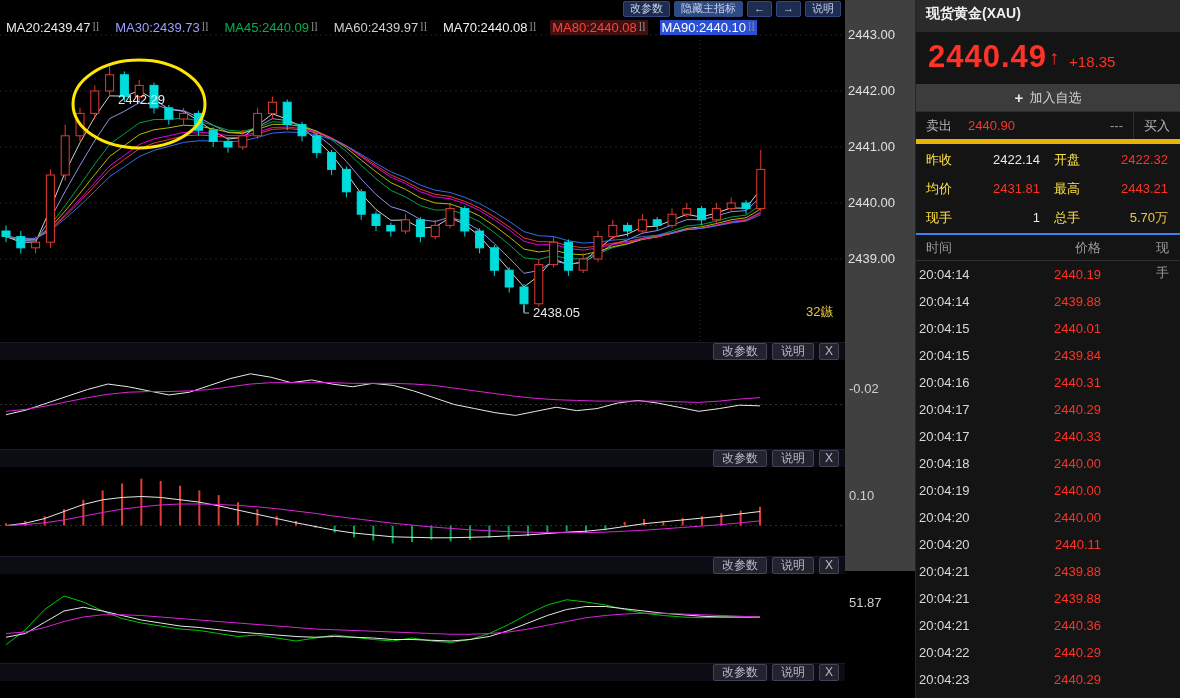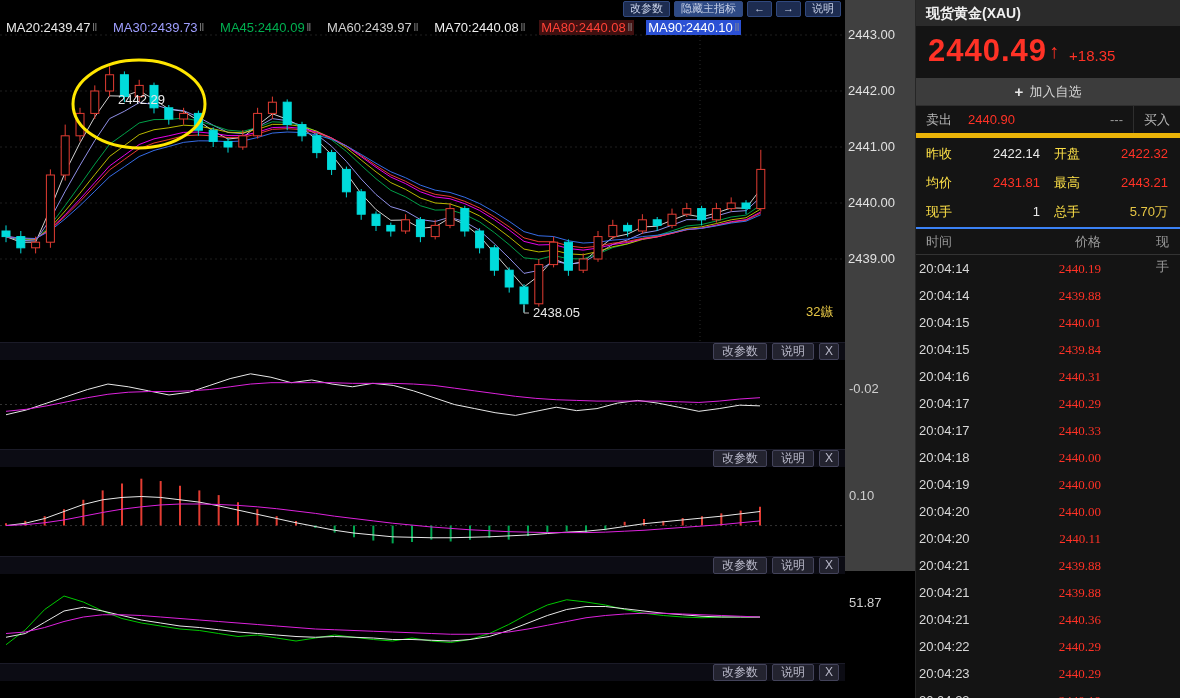--- a/index.html
+++ b/index.html
@@ -6,37 +6,37 @@
   .app{position:relative;width:1180px;height:698px;background:#000;overflow:hidden;
        font-family:"Liberation Sans","DejaVu Sans",sans-serif;}
   
   .chart-column{position:absolute;left:0;top:0;width:845px;height:698px;}
   .chart-toolbar{position:absolute;top:1px;right:4px;display:flex;gap:4px;z-index:5;}
   .tb-btn{background:#1d2c50;border:1px solid #31497f;color:#c9d2e8;font-size:11px;
           padding:0 6px;height:14px;line-height:13px;border-radius:2px;cursor:pointer;white-space:nowrap;}
   .tb-hl{background:#2e4a85;}
   .ma-bar{position:absolute;top:20px;left:4px;display:flex;gap:12px;font-size:13px;z-index:5;white-space:nowrap;}
   .ma-item{cursor:pointer;padding:0 2px;}
-  .ma-glyph{font-size:10px;color:#8a8a8a;margin-left:2px;vertical-align:1px;}
+  .ma-glyph{font-size:12px;color:#8a8a8a;margin-left:2px;vertical-align:1px;font-family:Liberation Serif, serif;}
   #main-chart{position:absolute;top:16px;left:0;}
   .sub-panel{position:absolute;left:0;width:845px;}
   .sub-header{height:18px;background:#0c0c14;border-top:1px solid #1b1b28;display:flex;
               justify-content:flex-end;align-items:center;gap:5px;padding-right:6px;box-sizing:border-box;}
   .sub-btn{background:#23232f;border:1px solid #43435a;color:#b9b9c9;font-size:12px;
            padding:0 8px;height:15px;line-height:14px;border-radius:2px;cursor:pointer;}
   .sub-btn.x{padding:0 5px;}
   .sub-chart{display:block;}
   
   .axis-strip{position:absolute;left:845px;top:0;width:70px;height:571px;background:#404040;}
   .ax-label{position:absolute;left:3px;font-size:13px;color:#e0e0e0;}
   .ax-sub{position:absolute;left:4px;font-size:13px;color:#cfcfcf;}
   
   .right-panel{position:absolute;left:915px;top:0;width:265px;height:698px;background:#141414;
                border-left:1px solid #262626;overflow:hidden;box-sizing:border-box;}
-  .qp-header{height:26px;line-height:26px;background:#2b2b2b;color:#f0f0f0;font-size:14px;
+  .qp-header{height:32px;line-height:26px;background:#2b2b2b;color:#f0f0f0;font-size:14px;
              font-weight:bold;padding-left:10px;}
   .qp-price-row{height:50px;display:flex;align-items:center;padding-left:12px;}
   .qp-price{font-size:31px;font-weight:bold;color:#ff3226;letter-spacing:1px;}
   .qp-arrow{color:#ff3226;font-size:20px;font-weight:bold;margin-left:2px;}
   .qp-change{color:#ff3226;font-size:15px;margin-left:10px;margin-top:8px;}
   .qp-addwatch{height:27px;margin-top:2px;background:#3c3c3c;display:flex;align-items:center;
                justify-content:center;gap:6px;color:#d5d5d5;font-size:13px;cursor:pointer;}
   .qp-addwatch .plus{font-size:15px;font-weight:bold;color:#e8e8e8;}
   .qp-orderrow{height:27px;border-top:1px solid #2e2e2e;border-bottom:5px solid #eab308;
                display:flex;align-items:center;font-size:13px;padding:0 10px;}
@@ -49,21 +49,21 @@
   .info-lab{color:#fde047;width:34px;}
   .info-val{flex:1;text-align:right;padding-right:14px;}
   .info-val2{flex:1;text-align:right;padding-right:2px;}
   .qp-thead{height:25px;border-top:2px solid #3b82f6;border-bottom:1px solid #333;position:relative;
             font-size:13px;color:#9a9a9a;line-height:25px;}
   .th-time{padding-left:10px;}
   .th-price{position:absolute;left:95px;width:90px;text-align:right;top:0;}
   .th-vol{position:absolute;left:240px;top:0;}
   .tick-row{height:27px;position:relative;font-size:13px;line-height:27px;}
   .tick-time{padding-left:3px;color:#d8d8d8;}
-  .tick-price{position:absolute;left:95px;width:90px;text-align:right;top:0;color:#ff3226;font-family:Liberation Serif, serif;}
+  .tick-price{position:absolute;left:95px;width:90px;text-align:right;top:0;color:#ff3226;}
 </style>
 </head>
 <body>
 
 <div class="app">
 
   <div class="chart-column">
     <div class="chart-toolbar" id="chart-toolbar">
         <span class="tb-btn">改参数</span>
         <span class="tb-btn tb-hl">隐藏主指标</span>

